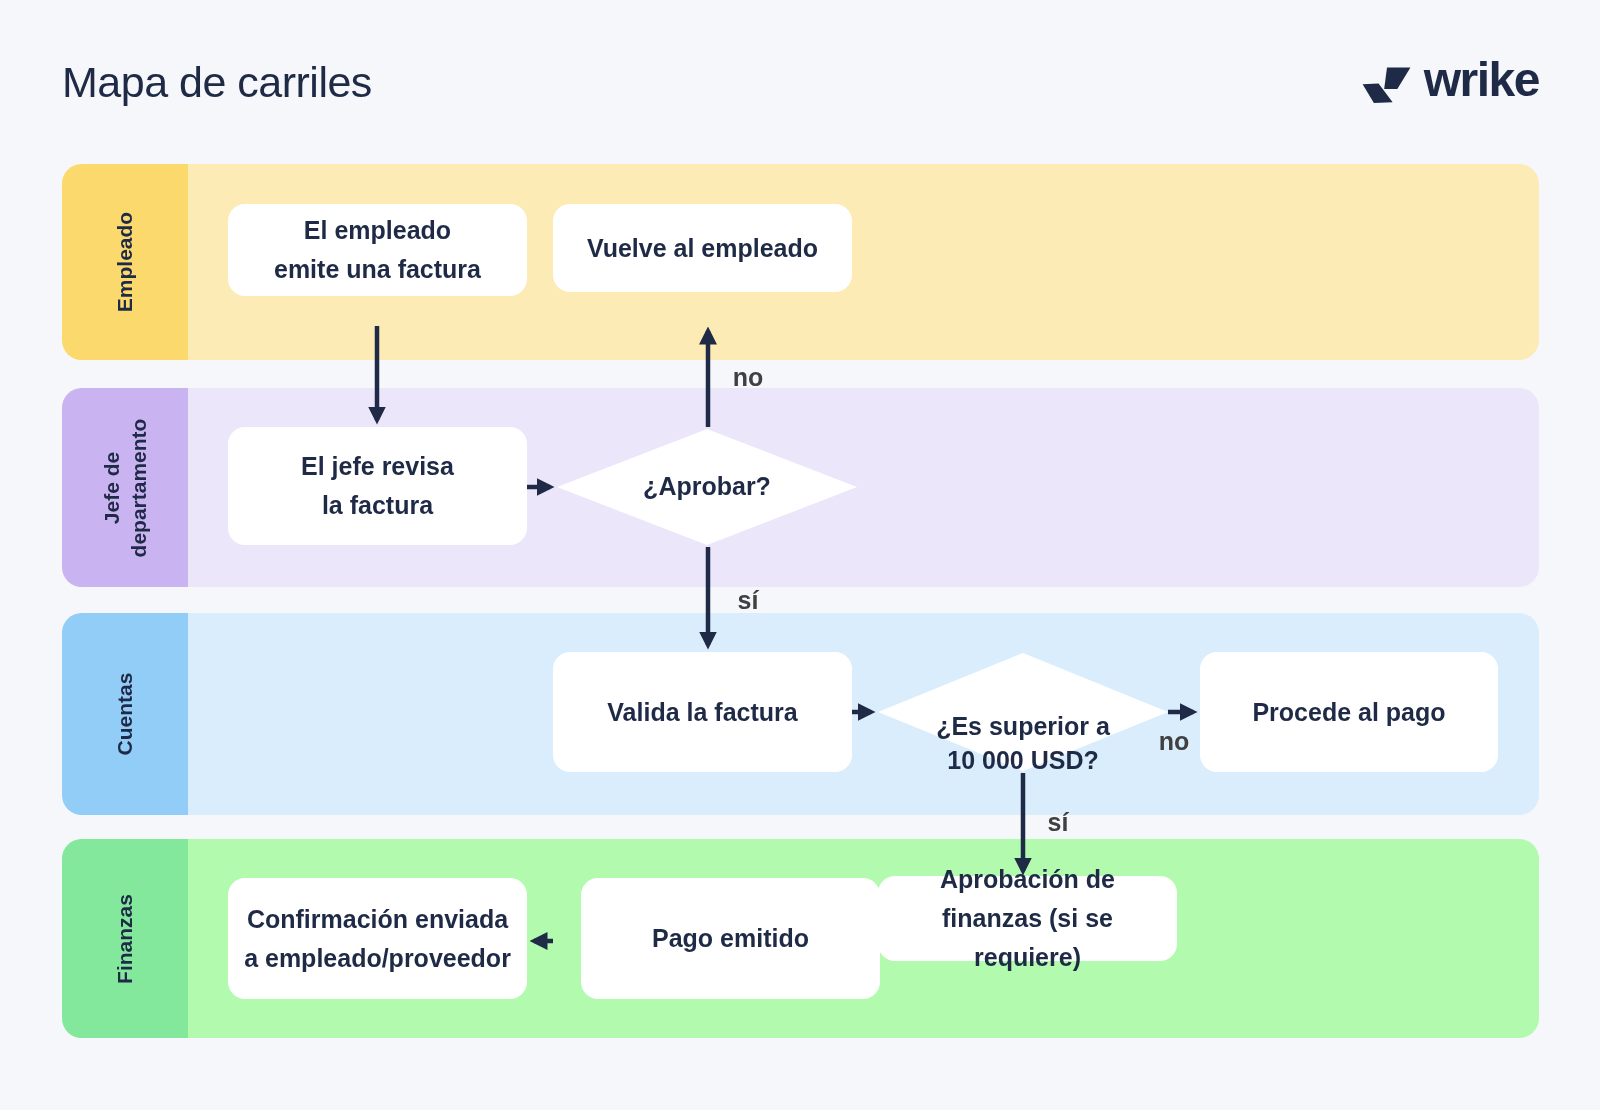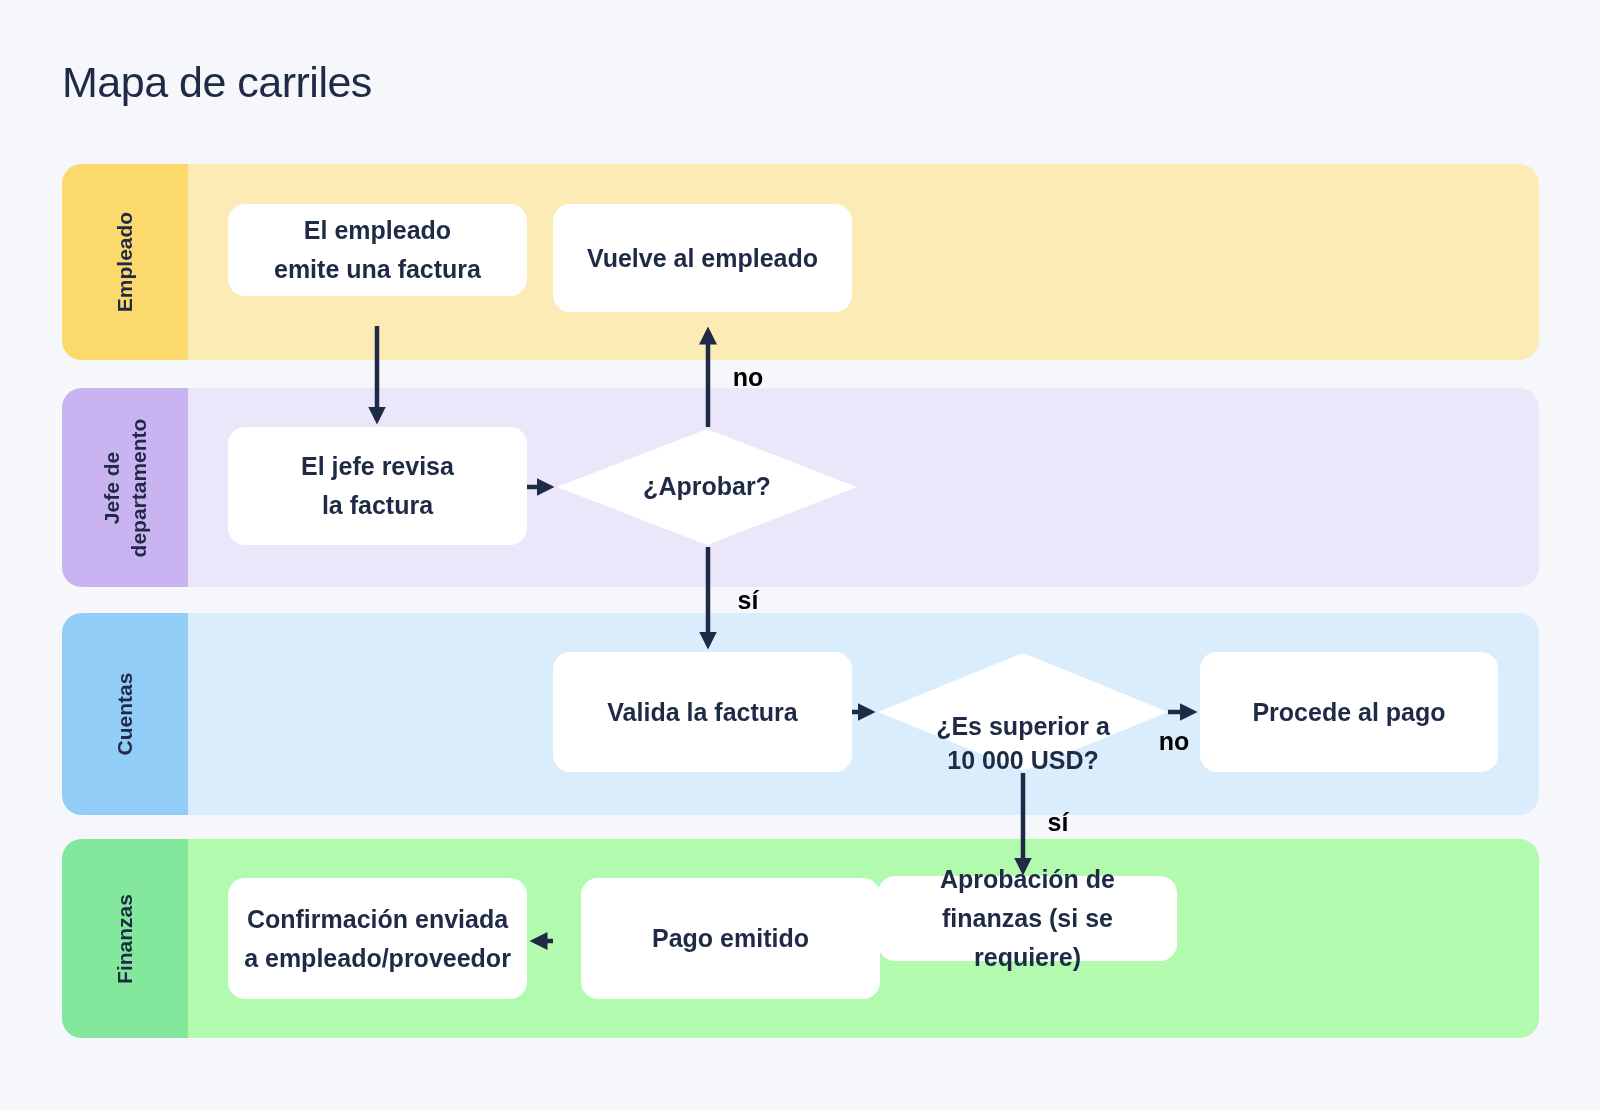--- a/index.html
+++ b/index.html
@@ -39,31 +39,38 @@
     text-align:center;white-space:pre-line;line-height:1.55;
     padding:0 8px;box-sizing:border-box;
   }
   .decision-label{
     position:absolute;transform:translate(-50%,-50%);
     font-size:25px;font-weight:bold;color:#1E2A46;
     text-align:center;white-space:pre-line;line-height:1.35;
   }
   .edge-label{
     position:absolute;transform:translate(-50%,-50%);
-    font-size:25px;font-weight:bold;color:#000000;line-height:1;
+    font-size:25px;font-weight:bold;color:#404040;line-height:1;
   }
   #arrow-layer{position:absolute;left:0;top:0;pointer-events:none;}
 </style>
 </head>
 <body>
 
 <div id="canvas">
 
   <div class="page-title">Mapa de carriles</div>
 
+  <div class="logo">
+    <svg width="60" height="52" viewBox="0 0 64 55">
+      <polygon points="32,12 57,12 43,35 29,35" fill="#1E2A46"></polygon>
+      <polygon points="6,30 23,29 38,49 18,50" fill="#1E2A46"></polygon>
+    </svg>
+    <div class="logo-text">wrike</div>
+  </div>
 
   <div class="lane lane-0">
     <div class="lane-labelcol">
       <div class="lane-label">Empleado</div>
     </div>
   </div>
   <div class="lane lane-1">
     <div class="lane-labelcol">
       <div class="lane-label">Jefe de
 departamento</div>
@@ -96,21 +103,21 @@
       <line x1="852" y1="712" x2="871" y2="712" marker-end="url(#ah)"></line>
       <line x1="1168" y1="712" x2="1193" y2="712" marker-end="url(#ah)"></line>
       <line x1="1023" y1="773" x2="1023" y2="871" marker-end="url(#ah)"></line>
       <line x1="878" y1="941" x2="859" y2="941" marker-end="url(#ah)"></line>
       <line x1="553" y1="941" x2="534" y2="941" marker-end="url(#ah)"></line>
     </g>
   </svg>
 
   <div class="node" style="left:228px;top:204px;width:299px;height:92px;">El empleado
 emite una factura</div>
-  <div class="node" style="left:553px;top:204px;width:299px;height:108px;">Vuelve al empleado</div>
+  <div class="node" style="left:553px;top:204px;width:299px;height:88px;">Vuelve al empleado</div>
   <div class="node" style="left:228px;top:427px;width:299px;height:118px;">El jefe revisa
 la factura</div>
   <div class="node" style="left:553px;top:652px;width:299px;height:120px;">Valida la factura</div>
   <div class="node" style="left:228px;top:878px;width:299px;height:121px;">Confirmación enviada
 a empleado/proveedor</div>
   <div class="node" style="left:1200px;top:652px;width:298px;height:120px;">Procede al pago</div>
   <div class="node" style="left:553px;top:878px;width:299px;height:121px;margin-left:28px;">Pago emitido</div>
   <div class="node" style="left:878px;top:876px;width:299px;height:85px;">Aprobación de
 finanzas (si se requiere)</div>
 

